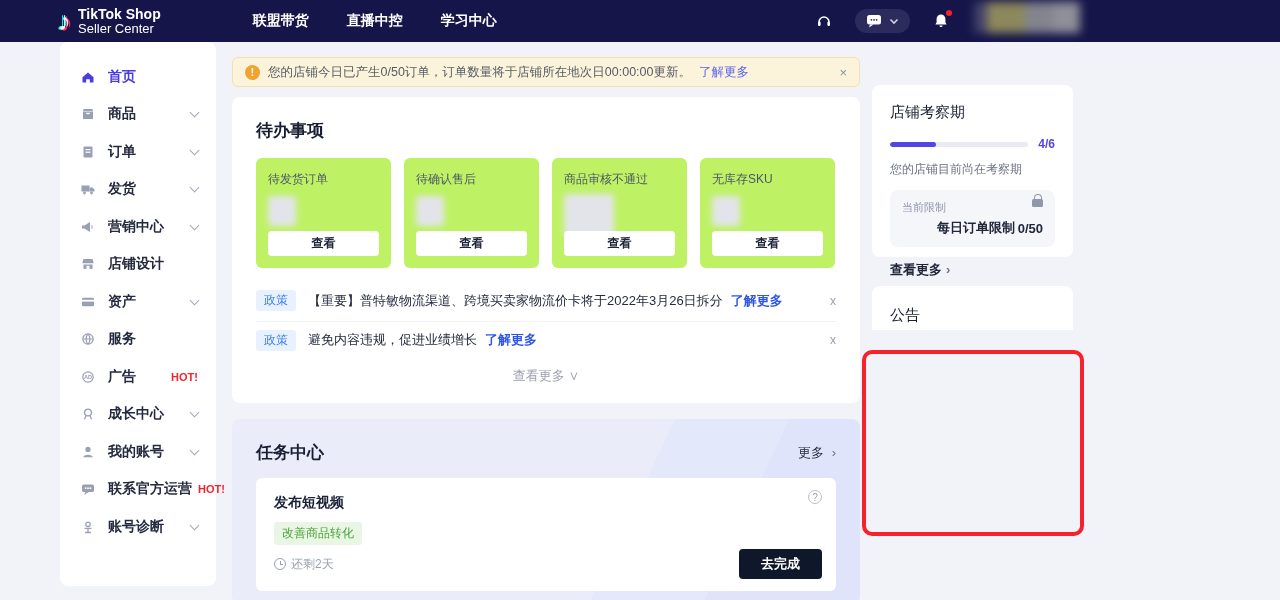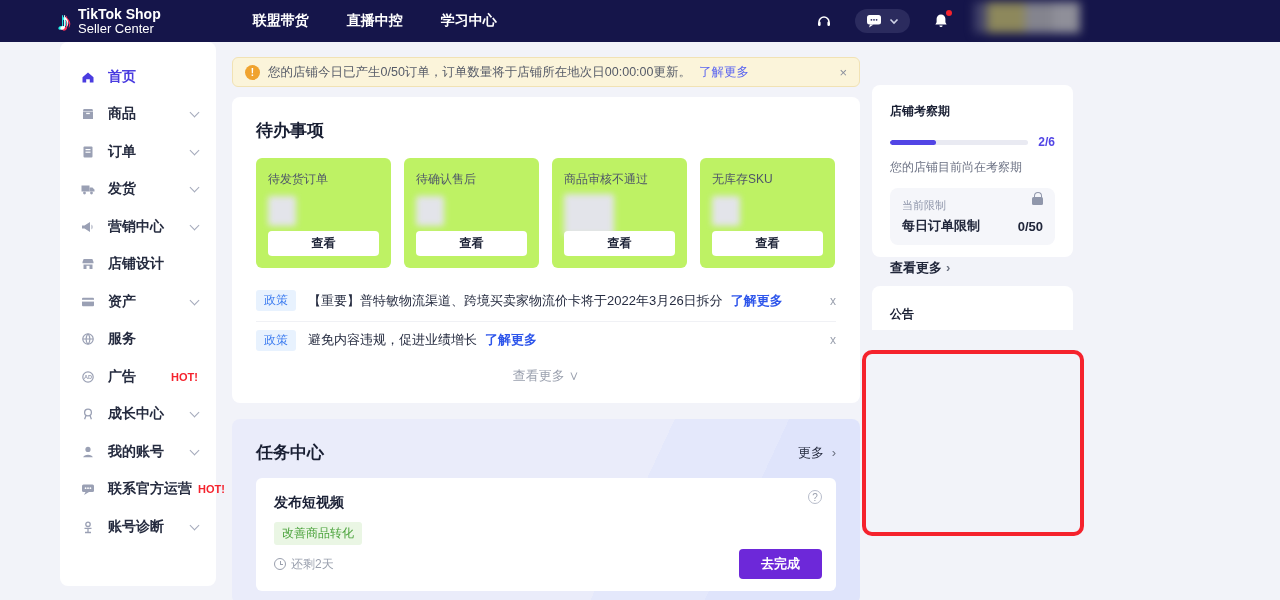--- a/index.html
+++ b/index.html
@@ -68,50 +68,50 @@
   .task-head { display:flex; align-items:center; }
   .task-more { margin-left:auto; font-size:13px; color:#262c40; cursor:pointer; }
   .task-inner { background:#fff; border-radius:6px; margin-top:14px; padding:16px 18px 14px; height:113px; position:relative; }
   .task-name { font-size:14px; font-weight:700; color:#1b2136; }
   .task-help { position:absolute; right:14px; top:12px; width:14px; height:14px; border:1px solid #b8bdcb; border-radius:50%; color:#9aa0ae; font-size:10px; display:flex; align-items:center; justify-content:center; cursor:pointer; }
   .task-tag { display:inline-block; margin-top:10px; background:#eaf6e4; color:#49a23a; font-size:12px; padding:3px 8px; border-radius:3px; }
   .task-foot { position:absolute; left:18px; right:14px; bottom:12px; display:flex; align-items:center; color:#9aa0ae; font-size:12px; }
   .clock-ico { width:12px; height:12px; border:1px solid #9aa0ae; border-radius:50%; position:relative; margin-right:5px; }
   .clock-ico:before { content:""; position:absolute; left:5px; top:2px; width:1px; height:4px; background:#9aa0ae; }
   .clock-ico:after { content:""; position:absolute; left:5px; top:5px; width:3px; height:1px; background:#9aa0ae; }
-  .go-btn { margin-left:auto; background:#6d28d9; color:#fff; font-size:13px; font-weight:700; border-radius:4px; padding:6px 22px; cursor:pointer; }
+  .go-btn { margin-left:auto; background:#0f172a; color:#fff; font-size:13px; font-weight:700; border-radius:4px; padding:6px 22px; cursor:pointer; }
 
   
   .rightcol { position:absolute; left:872px; top:15px; width:201px; }
   .risk-card { height:230px; position:relative; }
   .risk-blur-area { padding:12px 14px 0; height:64px; border-bottom:1px solid #f0f1f5; position:relative; }
   .risk-blob1 { position:absolute; left:14px; top:12px; width:172px; height:34px; filter:blur(4px); border-radius:4px;
     background:linear-gradient(90deg,#dcd5ab 0 32%,#ededee 32% 100%); }
   .risk-dot { position:absolute; left:42px; top:8px; width:10px; height:10px; border-radius:50%; background:#e7cf56; filter:blur(2px); }
   .gauge-wrap { position:relative; width:150px; height:75px; margin:26px auto 0; }
   .gauge-arc { position:absolute; inset:0; border-radius:150px 150px 0 0;
     background:conic-gradient(from 270deg at 50% 100%, #c3e6c4 0deg, #def0c8 40deg, #fcf2c9 85deg, #fae3cb 130deg, #f6d2c8 180deg, #fff 180deg); }
   .gauge-hole { position:absolute; left:50%; bottom:-43px; transform:translateX(-50%); width:86px; height:86px; border-radius:50%; background:#fff; box-shadow:0 -4px 10px rgba(120,125,150,.18); }
   .gauge-dot { position:absolute; width:3px; height:3px; border-radius:50%; background:#c6c9d4; }
   .gauge-pointer { position:absolute; left:30px; top:52px; width:0; height:0; border-top:6px solid transparent; border-bottom:6px solid transparent; border-right:11px solid #3cb353; }
   .risk-level { position:relative; text-align:center; margin-top:-6px; font-size:17px; font-weight:700; color:#3cb353; }
   .risk-link { position:absolute; left:16px; bottom:14px; font-size:13px; color:#262c40; cursor:pointer; }
   .arrow { color:#6b7180; font-size:13px; margin-left:4px; }
 
   .exam-card { margin-top:28px; padding:18px; height:172px; }
-  .exam-title { font-size:12px; font-weight:700; color:#191f33; }
+  .exam-title { font-size:15px; font-weight:400; color:#191f33; }
   .progress-row { display:flex; align-items:center; margin-top:15px; }
   .progress-track { flex:1; height:5px; border-radius:3px; background:#e9eaf2; overflow:hidden; }
   .progress-fill { height:100%; border-radius:3px; background:#5245e5; }
   .progress-label { margin-left:10px; font-size:12px; font-weight:600; color:#5245e5; }
   .exam-desc { margin-top:10px; font-size:12px; color:#6c7284; }
   .limit-box { margin-top:12px; background:#f5f6fa; border-radius:8px; padding:10px 12px; position:relative; }
   .limit-cap { font-size:11px; color:#9097ab; }
   .limit-row { display:flex; align-items:center; margin-top:4px; }
-  .limit-name { font-size:13px; font-weight:700; color:#20263a; }
+  .limit-name { font-size:13px; font-weight:700; color:#20263a;margin-left:35px; }
   .limit-val { margin-left:auto; font-size:13px; font-weight:700; color:#20263a; }
   .lock-ico { position:absolute; right:12px; top:9px; width:11px; height:8px; background:#9097ab; border-radius:1.5px; }
   .lock-ico:before { content:""; position:absolute; left:1.5px; top:-5px; width:8px; height:7px; border:1.5px solid #9097ab; border-bottom:none; border-radius:4px 4px 0 0; box-sizing:border-box; }
   .exam-link { margin-top:14px; font-size:13px; font-weight:600; color:#20263a; cursor:pointer; }
 
   .notice-card { margin-top:29px; padding:20px 18px; height:44px; border-radius:8px 8px 0 0; }
 
   
   .annotation { position:absolute; left:862px; top:308px; width:222px; height:186px; border:4px solid #f5222d; border-radius:10px; pointer-events:none; z-index:50; }
 </style>
@@ -343,21 +343,21 @@
 
   <div class="rightcol">
 
 
     <div class="exam-card card">
       <div class="exam-title">店铺考察期</div>
       <div class="progress-row">
         <div class="progress-track">
           <div class="progress-fill" style="width: 33%;"></div>
         </div>
-        <span class="progress-label">2/6</span>
+        <span class="progress-label">4/6</span>
       </div>
       <div class="exam-desc">您的店铺目前尚在考察期</div>
       <div class="limit-box">
         <div class="limit-cap">当前限制</div>
         <span class="lock-ico"></span>
         <div class="limit-row">
           <span class="limit-name">每日订单限制</span>
           <span class="limit-val">0/50</span>
         </div>
       </div>

